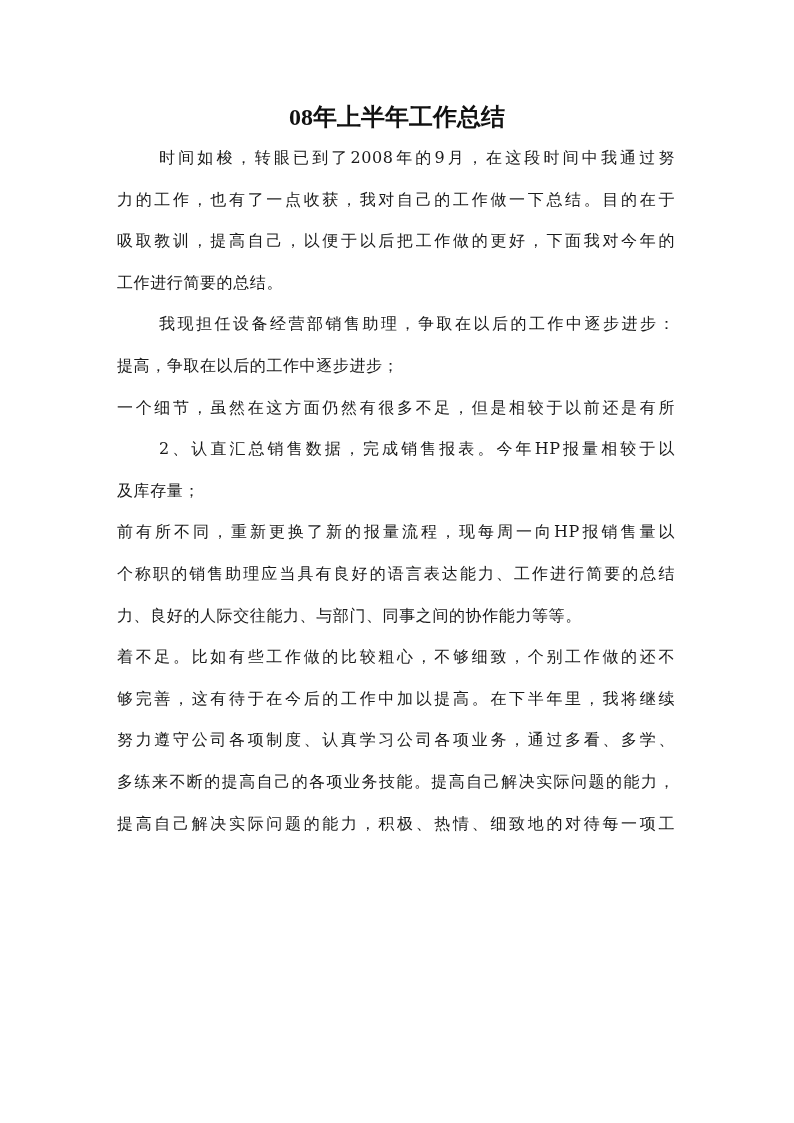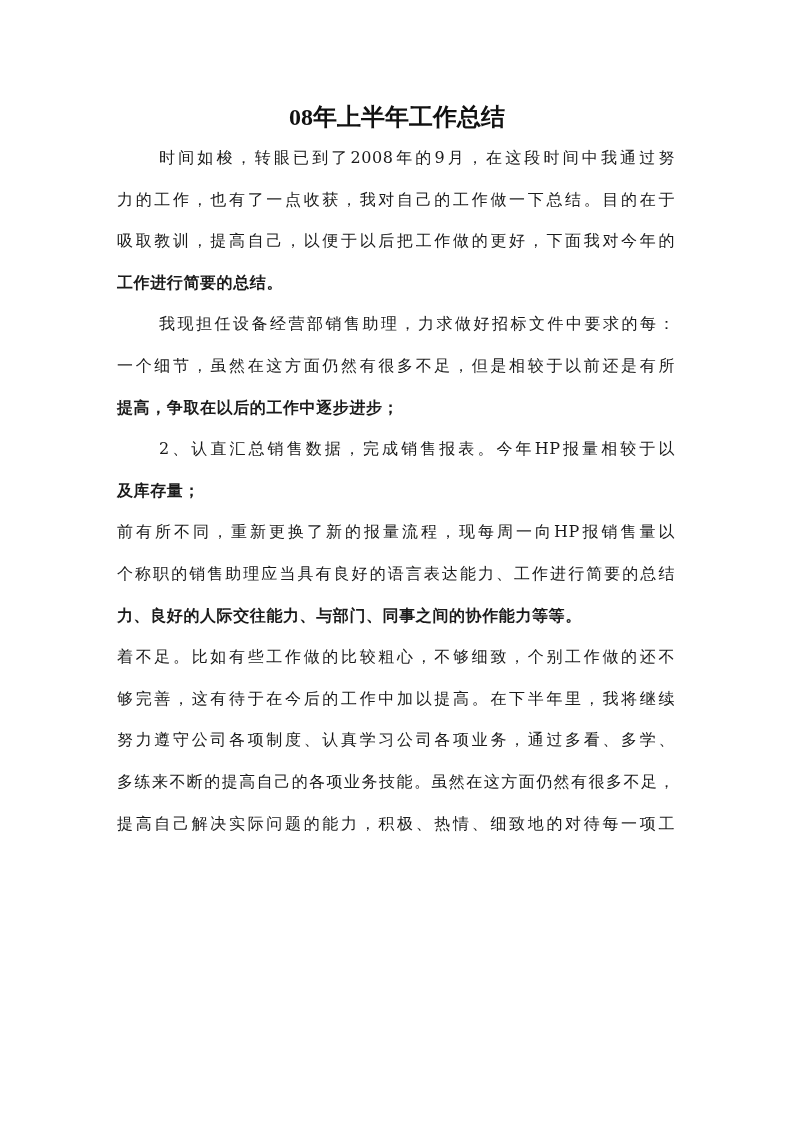--- a/index.html
+++ b/index.html
@@ -12,59 +12,59 @@
     .title {
       position: absolute; left: 0; width: 794px; top: 102px;
       text-align: center; font-size: 24px; font-weight: bold; line-height: 30px;
       font-family: "Liberation Serif", "DejaVu Serif", serif; color: #111;
     }
     .body {
       position: absolute; left: 117px; width: 558px; top: 137px;
       font-size: 16px; line-height: 41.6px; letter-spacing: 0.6px;
     }
     .line { display: block; white-space: nowrap; text-align: justify; text-align-last: justify; }
-    .line.last { text-align-last: left; font-weight: bold; }
+    .line.last { text-align-last: left; }
     .line.indent { padding-left: 42px; }
   </style>
 </head>
 <body>
 
 <div class="page">
   <div class="title">08年上半年工作总结</div>
 
   <div class="body">
 
     <div class="para-block">
       <span class="line indent">时间如梭，转眼已到了2008年的9月，在这段时间中我通过努</span>
       <span class="line">力的工作，也有了一点收获，我对自己的工作做一下总结。目的在于</span>
       <span class="line">吸取教训，提高自己，以便于以后把工作做的更好，下面我对今年的</span>
       <span class="line last">工作进行简要的总结。</span>
     </div>
 
     <div class="para-block">
-      <span class="line indent">我现担任设备经营部销售助理，力求做好招标文件中要求的每：</span>
+      <span class="line indent">我现担任设备经营部销售助理，争取在以后的工作中逐步进步：</span>
     </div>
 
     <div class="para-block">
+      <span class="line last">提高，争取在以后的工作中逐步进步；</span>
       <span class="line">一个细节，虽然在这方面仍然有很多不足，但是相较于以前还是有所</span>
-      <span class="line last">提高，争取在以后的工作中逐步进步；</span>
     </div>
 
     <div class="para-block">
       <span class="line indent">2、认直汇总销售数据，完成销售报表。今年HP报量相较于以</span>
       <span class="line last">及库存量；</span>
       <span class="line">前有所不同，重新更换了新的报量流程，现每周一向HP报销售量以</span>
     </div>
 
     <div class="para-block">
       <span class="line">个称职的销售助理应当具有良好的语言表达能力、工作进行简要的总结</span>
       <span class="line last">力、良好的人际交往能力、与部门、同事之间的协作能力等等。</span>
     </div>
 
     <div class="para-block">
       <span class="line">着不足。比如有些工作做的比较粗心，不够细致，个别工作做的还不</span>
       <span class="line">够完善，这有待于在今后的工作中加以提高。在下半年里，我将继续</span>
       <span class="line">努力遵守公司各项制度、认真学习公司各项业务，通过多看、多学、</span>
-      <span class="line">多练来不断的提高自己的各项业务技能。虽然在这方面仍然有很多不足，</span>
+      <span class="line">多练来不断的提高自己的各项业务技能。提高自己解决实际问题的能力，</span>
       <span class="line">提高自己解决实际问题的能力，积极、热情、细致地的对待每一项工</span>
     </div>
   </div>
 </div>
 
 </body></html>

